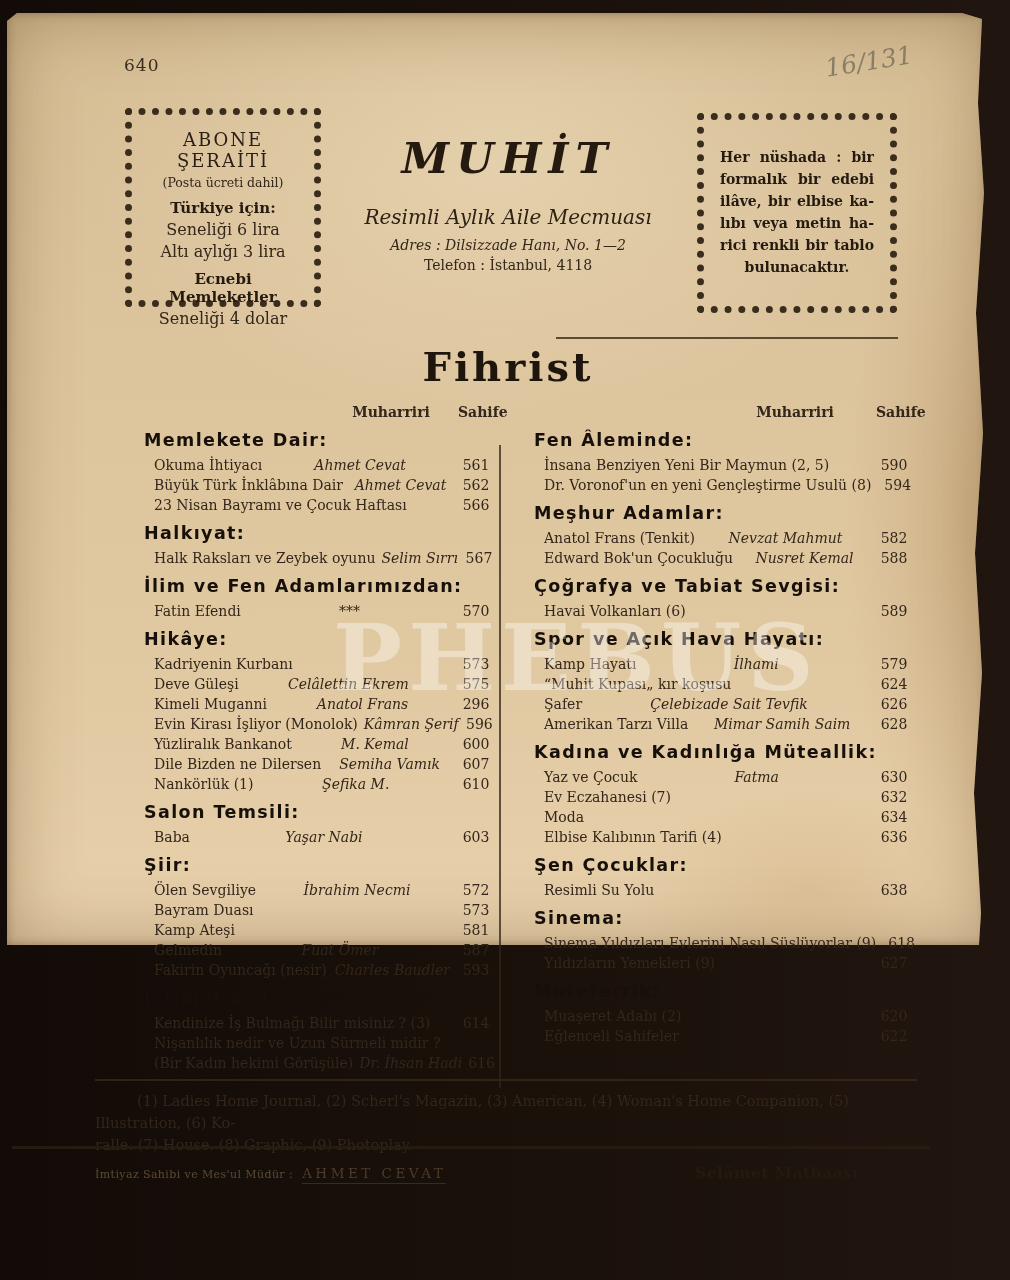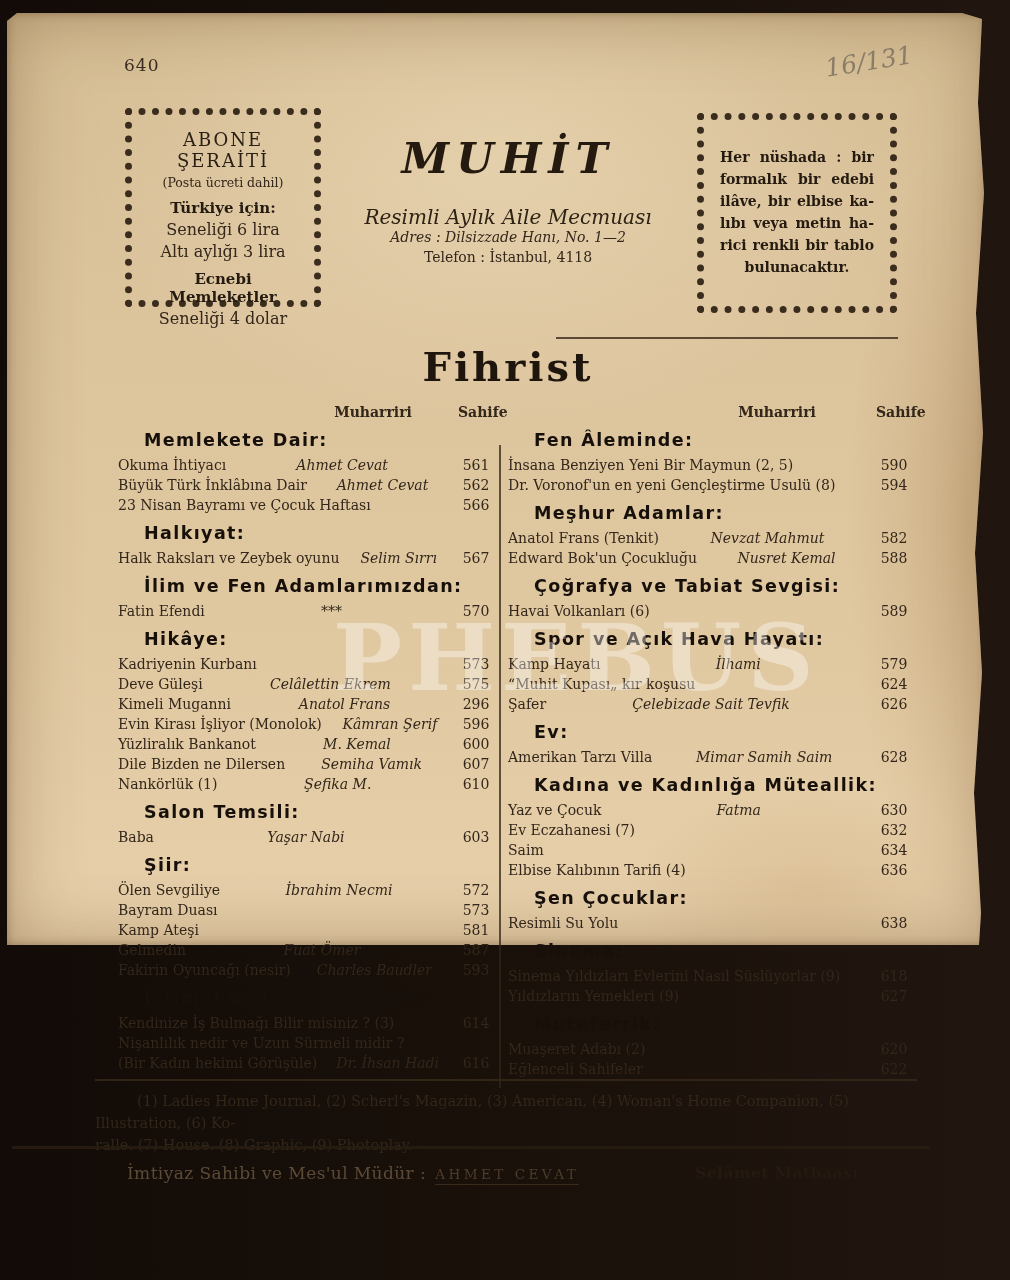--- a/index.html
+++ b/index.html
@@ -36,49 +36,49 @@
   #subbox .lbl{font-weight:bold;font-size:15px;margin-top:9px;color:#241a10;}
   #subbox .ln{font-size:16px;margin-top:3px;}
   #annbox{left:690px;top:100px;width:200px;height:200px;padding:26px 16px 8px;}
   #annbox .al{font-weight:bold;font-size:14px;line-height:22px;color:#241a10;
     text-align:justify;text-align-last:justify;}
   #annbox .al.last{text-align:center;text-align-last:center;}
   #masthead{left:331px;top:120px;width:340px;text-align:center;}
   #mag-title{font-family:"DejaVu Serif",serif;font-style:italic;font-weight:bold;
     font-size:43px;letter-spacing:7px;color:#241a10;}
   #mag-sub{font-style:italic;font-size:20px;margin-top:22px;color:#2e2214;}
-  #mag-addr{font-size:14px;font-style:italic;}
+  #mag-addr{font-size:14px;font-style:italic;margin-top:8px;}
   #mag-tel{font-size:14px;margin-top:4px;}
   .rule{background:rgba(56,42,26,.8);}
   #rule-top{left:549px;top:324px;width:342px;height:1.5px;}
   #toc-title{left:301px;top:330px;width:400px;text-align:center;
     font-weight:bold;font-size:40px;letter-spacing:3px;color:#1e150d;
     font-family:"DejaVu Serif",serif;}
   .col{font-size:14px;color:#33261a;}
   #left-col{left:111px;top:389px;width:376px;}
   #right-col{left:501px;top:389px;width:404px;}
   #divider{left:492px;top:432px;width:1.5px;height:643px;background:rgba(50,38,24,.75);}
   .row{display:flex;align-items:baseline;line-height:20px;}
-  .row .t{white-space:nowrap;}
+  .row .t{white-space:nowrap;margin-left:36px;}
   .row .a{flex:1;text-align:center;font-style:italic;padding:0 6px;white-space:nowrap;}
   .row .p{width:36px;text-align:center;white-space:nowrap;}
   .row.header{font-weight:bold;font-style:normal;margin-bottom:0;}
   .row.header .t{width:170px;}
   .row.header .a{font-style:normal;}
   .sec-heading{font-family:"DejaVu Sans",sans-serif;font-weight:bold;font-size:17.5px;
     letter-spacing:1.4px;line-height:21px;margin:8px 0 4px 26px;color:#17100a;white-space:nowrap;}
   #watermark{left:326px;top:599px;font-family:"DejaVu Serif",serif;font-weight:bold;
     font-size:92px;letter-spacing:6px;color:rgba(255,255,255,.38);z-index:5;line-height:1;}
   #rule-mid{left:88px;top:1066px;width:822px;height:2px;}
   #footnote{left:88px;top:1077px;width:826px;font-size:14.5px;
     line-height:22px;color:#33261a;}
   #footnote .fl1{text-indent:42px;}
   #rule-bot{left:5px;top:1133px;width:918px;height:2.5px;background:rgba(40,29,18,.9);}
   #imprint{left:88px;top:1150px;width:832px;height:30px;}
-  #imprint .lab{font-size:17px;color:#5d4a36;letter-spacing:.4px;margin-left:32px;}
+  #imprint .lab{font-size:11px;color:#5d4a36;letter-spacing:.4px;}
   #imprint .nam{font-size:13.5px;color:#4e3c2a;letter-spacing:3.5px;
     border-bottom:1px solid rgba(70,52,34,.75);padding-bottom:2px;margin-left:4px;}
   #imprint .prn{position:absolute;left:600px;top:0;font-weight:bold;font-size:15.5px;
     color:#241a10;letter-spacing:.5px;}
 </style>
 </head>
 <body>
 
 <div id="paper">
 
@@ -283,39 +283,38 @@
         <div class="row">
           <span class="t">“Muhit Kupası„ kır koşusu</span>
           <span class="a"></span>
           <span class="p">624</span>
         </div>
         <div class="row">
           <span class="t">Şafer</span>
           <span class="a">Çelebizade Sait Tevfik</span>
           <span class="p">626</span>
         </div>
-        <div class="sec-heading">Ev:</div>
         <div class="row">
           <span class="t">Amerikan Tarzı Villa</span>
           <span class="a">Mimar Samih Saim</span>
           <span class="p">628</span>
         </div>
         <div class="sec-heading">Kadına ve Kadınlığa Müteallik:</div>
         <div class="row">
           <span class="t">Yaz ve Çocuk</span>
           <span class="a">Fatma</span>
           <span class="p">630</span>
         </div>
         <div class="row">
           <span class="t">Ev Eczahanesi  (7)</span>
           <span class="a"></span>
           <span class="p">632</span>
         </div>
         <div class="row">
-          <span class="t">Saim</span>
+          <span class="t">Moda</span>
           <span class="a"></span>
           <span class="p">634</span>
         </div>
         <div class="row">
           <span class="t">Elbise Kalıbının Tarifi  (4)</span>
           <span class="a"></span>
           <span class="p">636</span>
         </div>
         <div class="sec-heading">Şen Çocuklar:</div>
         <div class="row">

